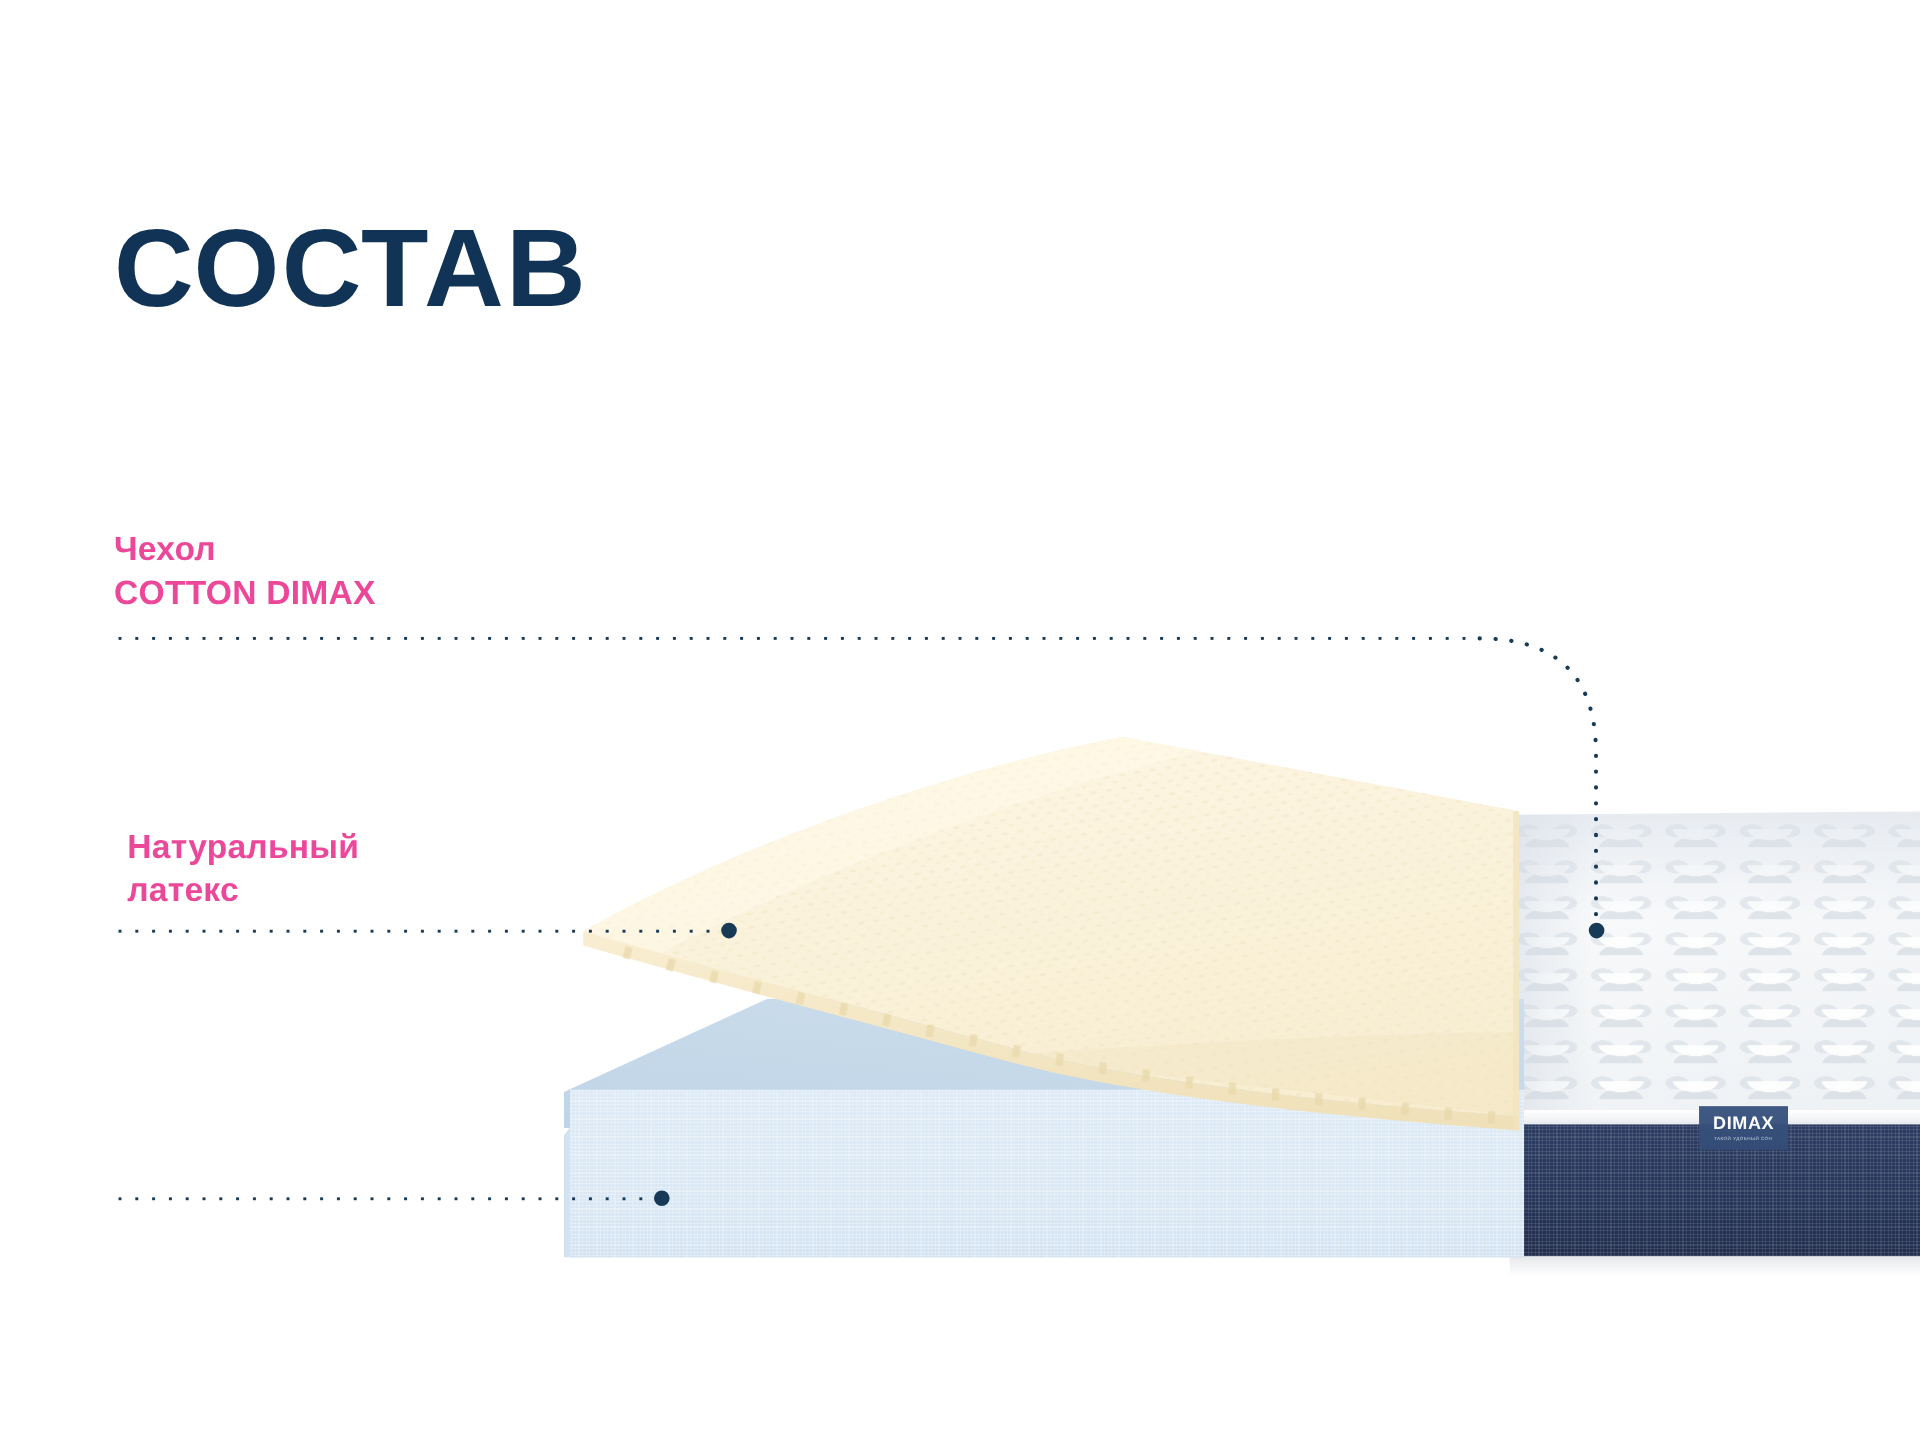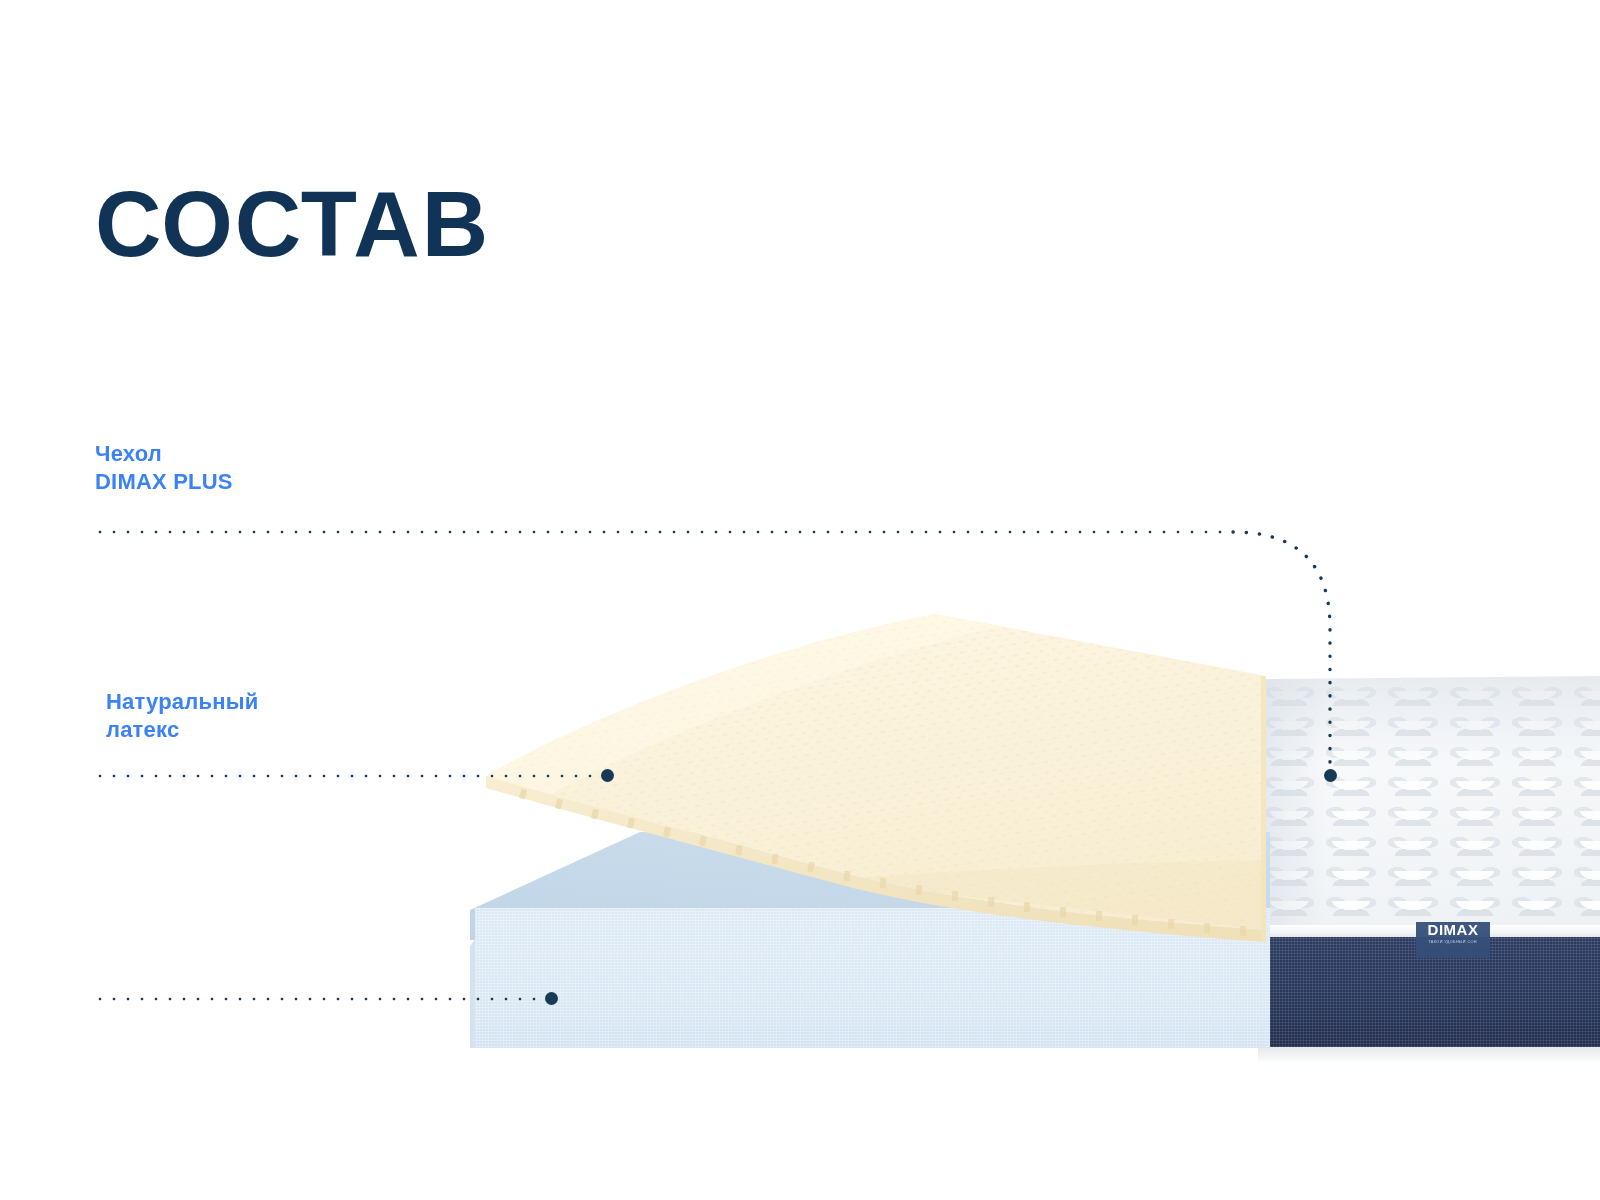--- a/index.html
+++ b/index.html
@@ -21,22 +21,22 @@
     font-weight:700;
     letter-spacing:2px;
     color:#113355;
     line-height:1;
     white-space:nowrap;
   }
 
   
   .callout { position:absolute; }
   .callout .line1, .callout .line2 {
-    color:#3b82f6;
-    font-size:22px;
+    color:#ec4899;
+    font-size:28px;
     font-weight:700;
     line-height:1.28;
     white-space:nowrap;
     letter-spacing:0.2px;
   }
 
   #callout-cover   { left:95px; top:440px; }
   #callout-latex   { left:106px; top:688px; }
   #callout-foam    { left:95px; top:908px; }
 
@@ -118,21 +118,21 @@
   
   .dimax-tag {
     position:absolute;
     left:1416px; top:922px;
     width:74px; height:36px;
     background:linear-gradient(180deg,#38537f 0%,#31497160 100%);
     background-color:#36507b;
     display:flex;
     flex-direction:column;
     align-items:center;
-    justify-content:flex-start;
+    justify-content:center;
     opacity:.96;
   }
   .dimax-tag .brand {
     color:#ffffff;
     font-size:15px;
     font-weight:700;
     letter-spacing:.5px;
     line-height:1;
   }
   .dimax-tag .tagline {
@@ -271,21 +271,21 @@
         </g>
       </g>
 
       <path d="M1261,676 L1266,676 L1266,942 L1261,942 Z" fill="#f2e4bd" opacity="0.8"></path>
     </svg>
 
   </div>
 
   <div class="callout" id="callout-cover">
     <div class="line1">Чехол</div>
-    <div class="line2">DIMAX PLUS</div>
+    <div class="line2">COTTON DIMAX</div>
   </div>
 
   <div class="leader-h" style="left:93px; top:530px; width:1140px;"></div>
 
   <svg class="leader-curve" width="1600" height="1200" viewBox="0 0 1600 1200">
     <path d="M 1233,532 C 1300,532 1330,566 1330,628 L 1330,770" fill="none" stroke="#173A57" stroke-width="3.4" stroke-linecap="round" stroke-dasharray="0.2 13"></path>
   </svg>
   <div class="leader-dot" style="left:1324px; top:769px;"></div>
 
   <div class="callout" id="callout-latex">

